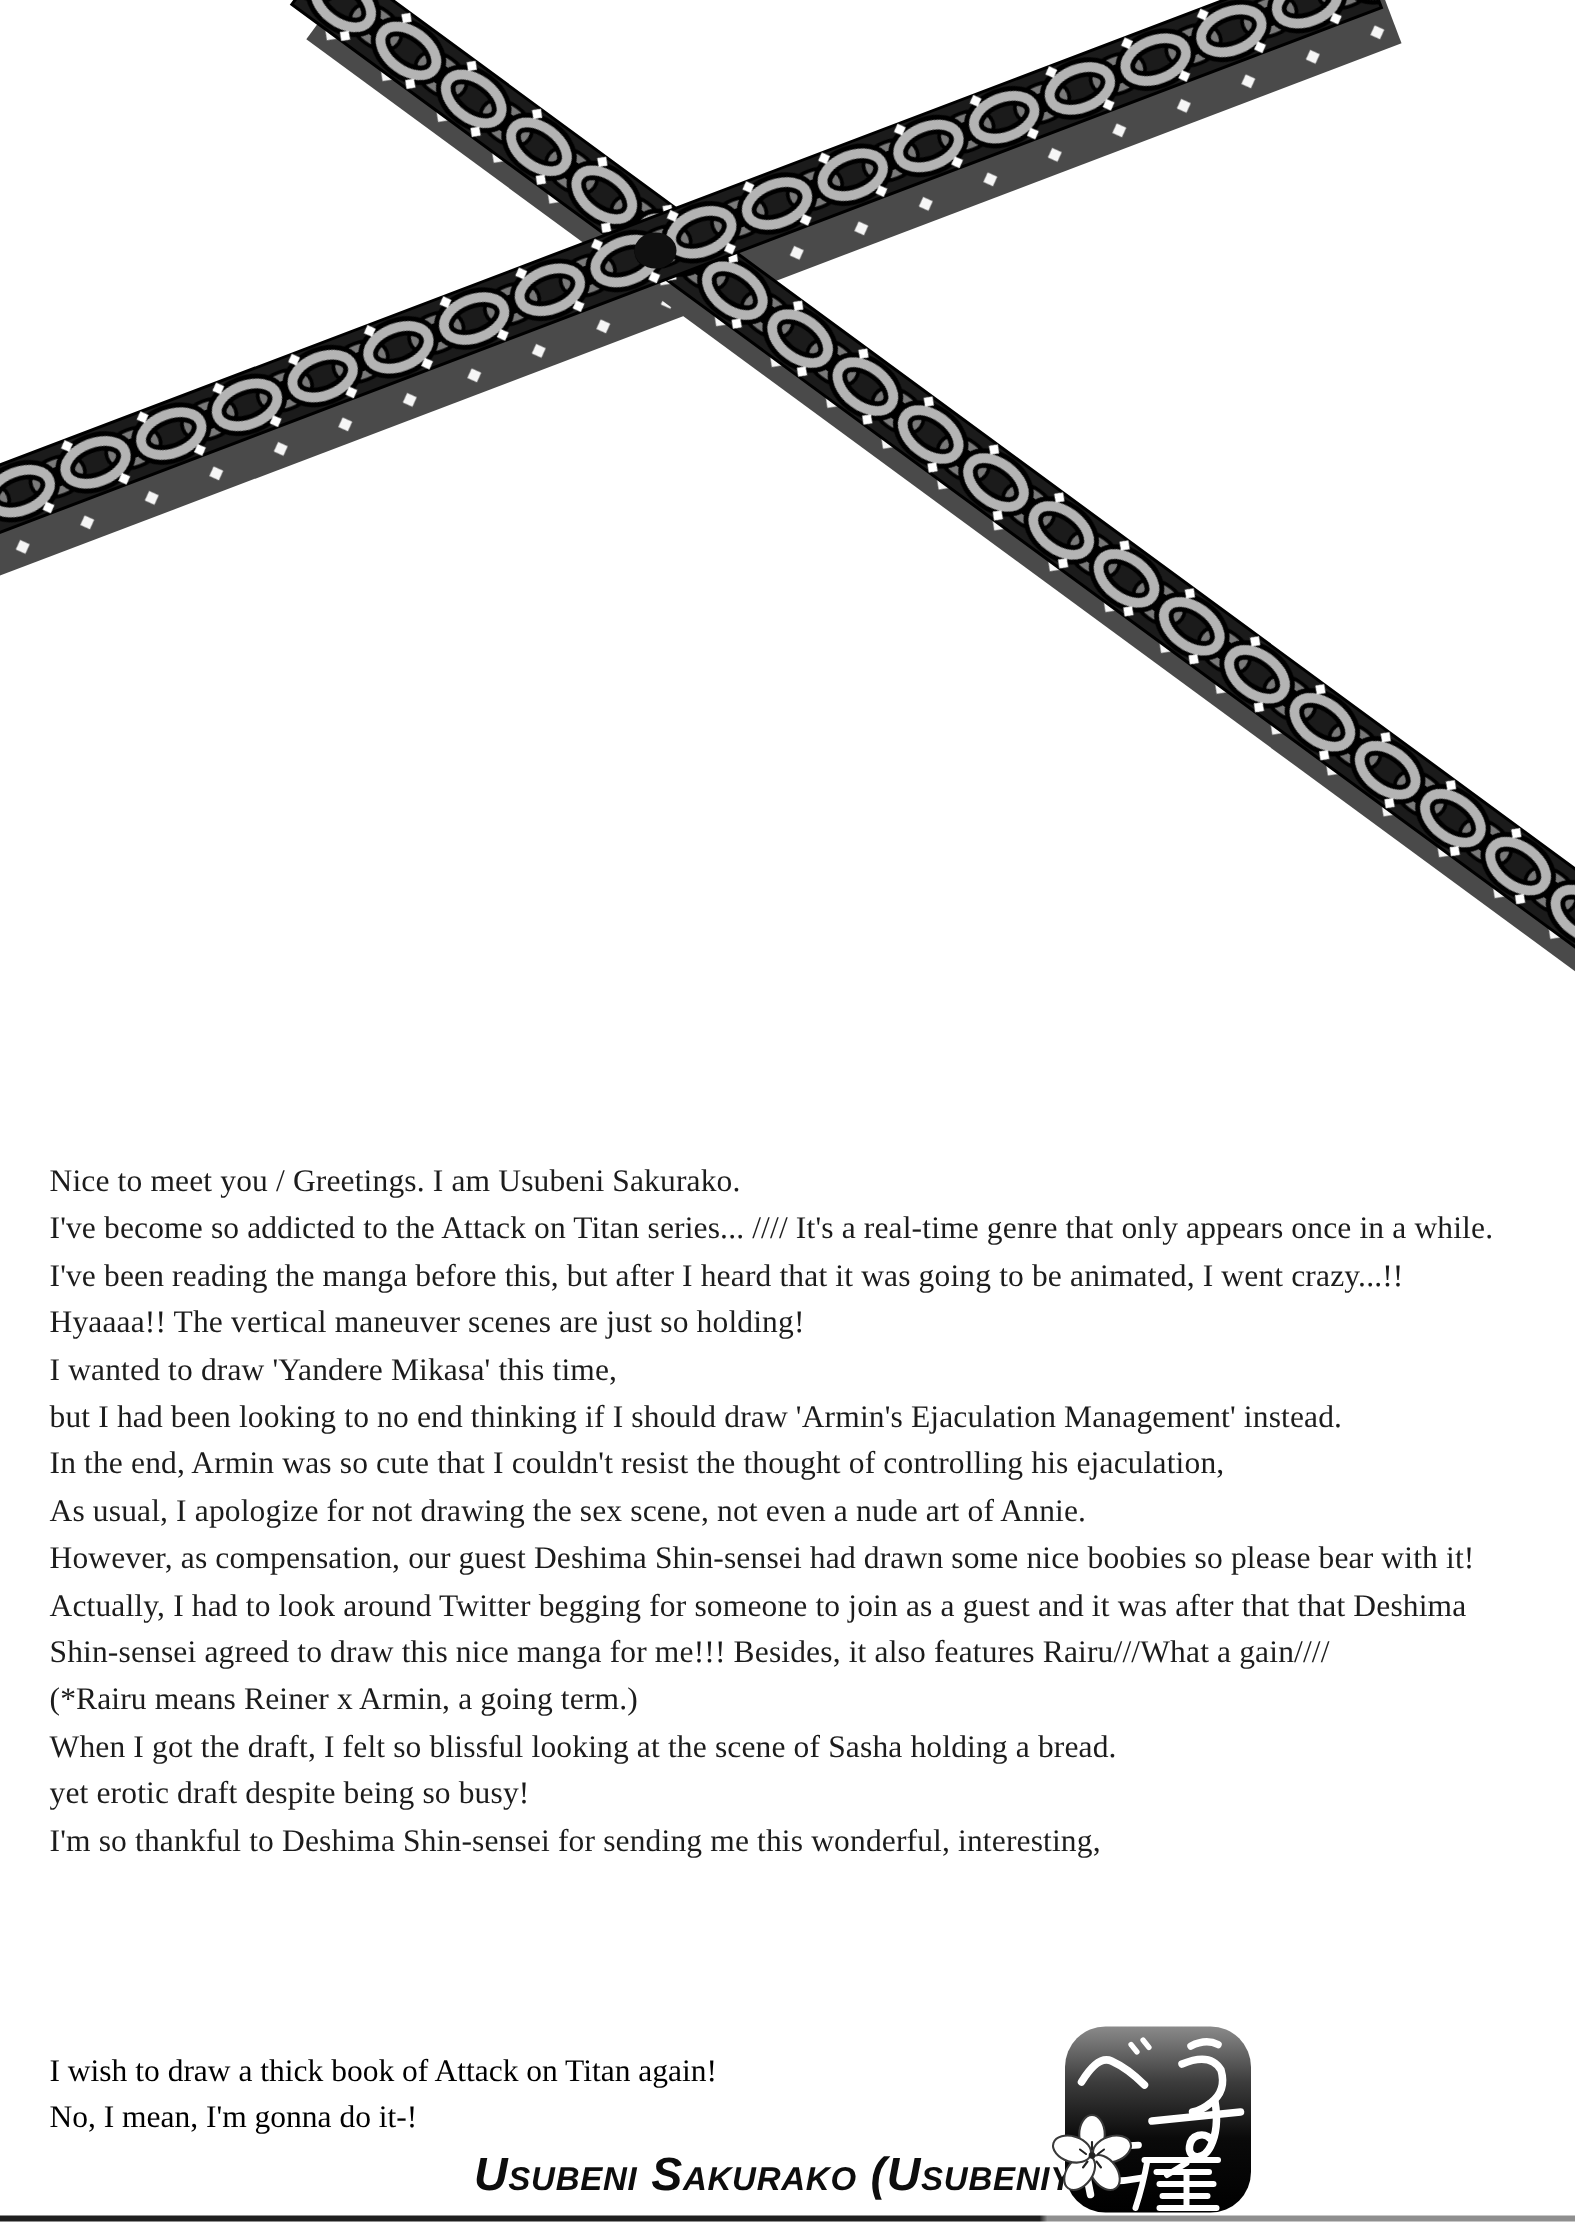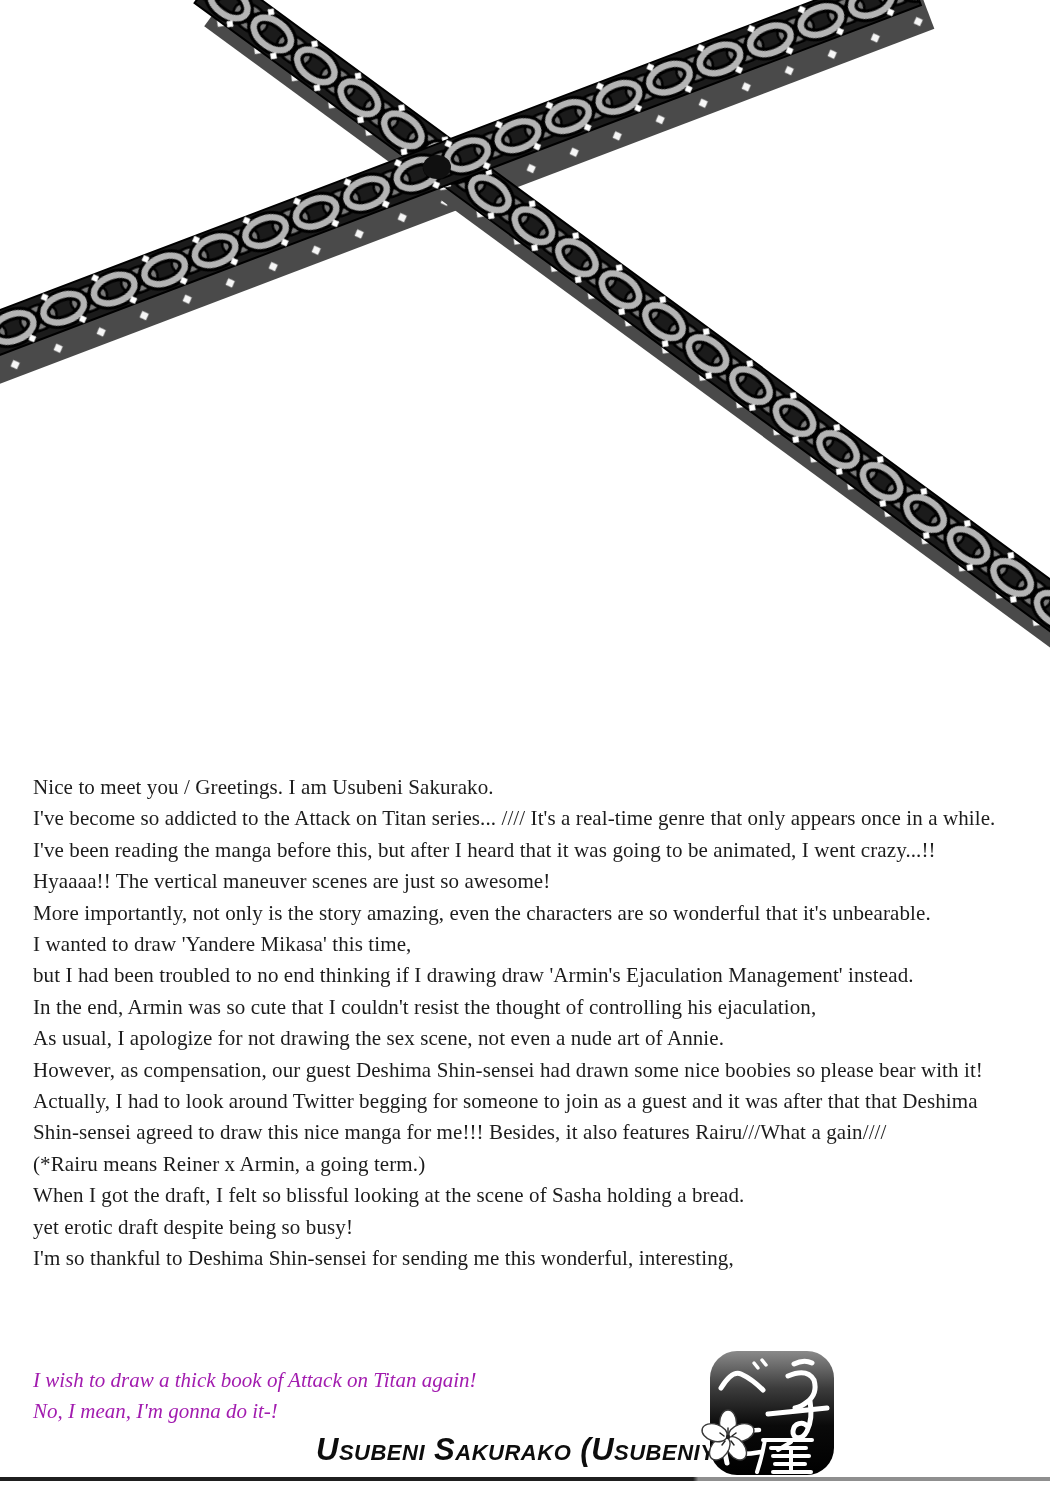--- a/index.html
+++ b/index.html
@@ -22,23 +22,22 @@
     left: 33px; top: 772px; width: 1000px;
     font-size: 21px; line-height: 31.4px;
     color: #1c1c1c;
     letter-spacing: 0.1px;
     white-space: nowrap;
   }
   .closing-text {
     position: absolute;
     left: 33px; top: 1365px; width: 700px;
     font-size: 21px; line-height: 31.4px;
-    color: #a21caf;
+    color: #000000;
     white-space: nowrap;
-    font-style: italic;
   }
 
   .signature {
     position: absolute;
     left: 316px; top: 1432px;
     font-family: "Liberation Sans", sans-serif;
     font-weight: 700; font-style: italic;
     font-variant: small-caps;
     font-size: 31px; letter-spacing: 0.5px;
     color: #0d0d0d;
@@ -101,24 +100,23 @@
       <rect x="0" y="-23" width="990" height="46" fill="url(#linkPat)"></rect>
     </g>
 
     <ellipse cx="437" cy="167" rx="14" ry="12" fill="#101010"></ellipse>
   </svg>
 
   <div class="body-text">
     <div>Nice to meet you / Greetings. I am Usubeni Sakurako.</div>
     <div>I've become so addicted to the Attack on Titan series... //// It's a real-time genre that only appears once in a while.</div>
     <div>I've been reading the manga before this, but after I heard that it was going to be animated, I went crazy...!!</div>
-    <div>Hyaaaa!! The vertical maneuver scenes are just so awesome!</div>
-    <div>More importantly, not only is the story amazing, even the characters are so wonderful that it's unbearable.</div>
+    <div>Hyaaaa!! The vertical maneuver scenes are just so holding!</div>
     <div>I wanted to draw 'Yandere Mikasa' this time,</div>
-    <div>but I had been troubled to no end thinking if I drawing draw 'Armin's Ejaculation Management' instead.</div>
+    <div>but I had been looking to no end thinking if I should draw 'Armin's Ejaculation Management' instead.</div>
     <div>In the end, Armin was so cute that I couldn't resist the thought of controlling his ejaculation,</div>
     <div>As usual, I apologize for not drawing the sex scene, not even a nude art of Annie.</div>
     <div>However, as compensation, our guest Deshima Shin-sensei had drawn some nice boobies so please bear with it!</div>
     <div>Actually, I had to look around Twitter begging for someone to join as a guest and it was after that that Deshima</div>
     <div>Shin-sensei agreed to draw this nice manga for me!!! Besides, it also features Rairu///What a gain////</div>
     <div>(*Rairu means Reiner x Armin, a going term.)</div>
     <div>When I got the draft, I felt so blissful looking at the scene of Sasha holding a bread.</div>
     <div>yet erotic draft despite being so busy!</div>
     <div>I'm so thankful to Deshima Shin-sensei for sending me this wonderful, interesting,</div>
   </div>

